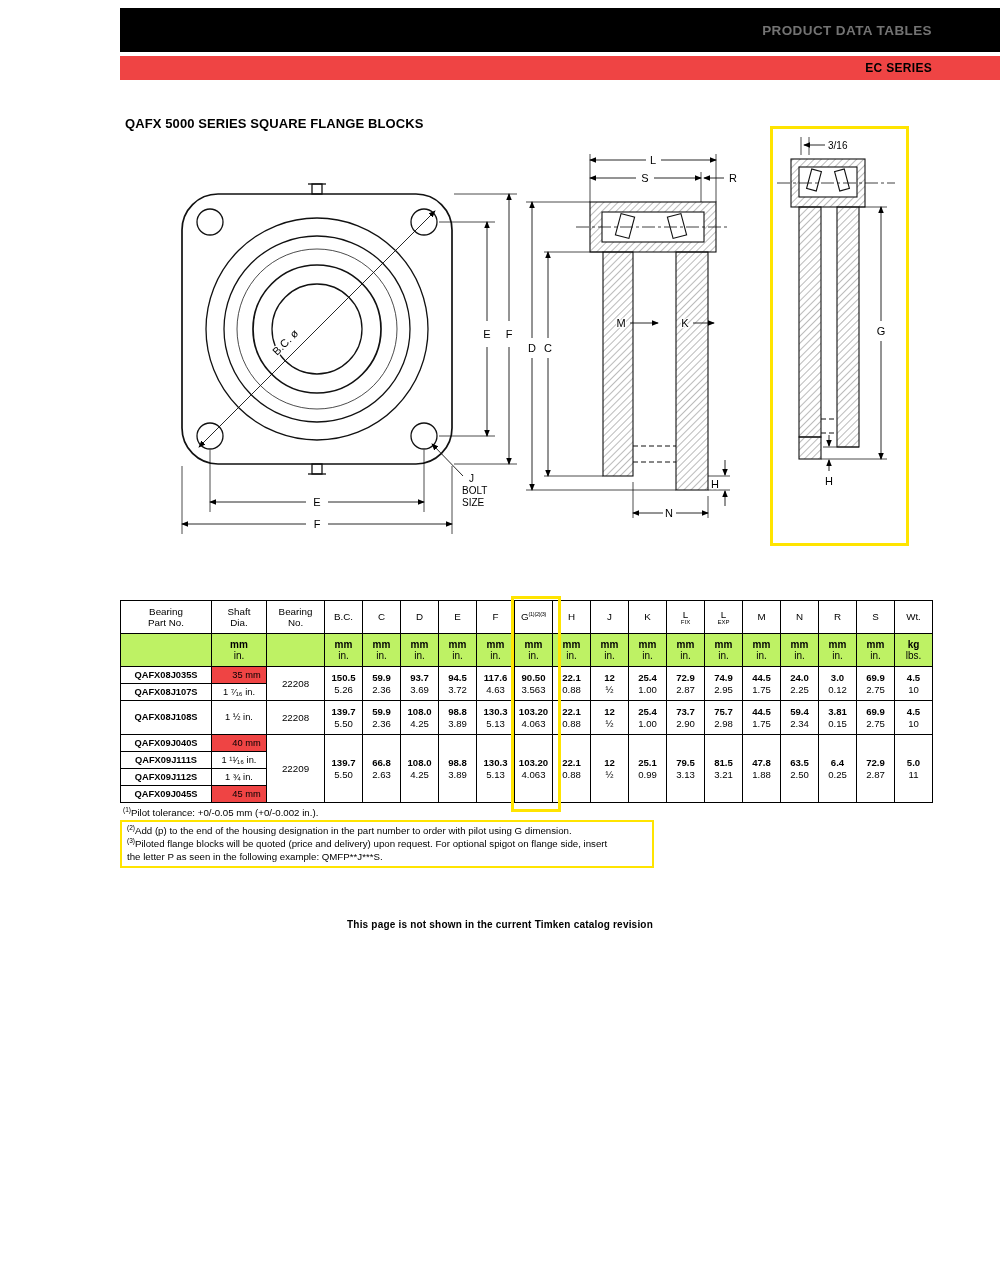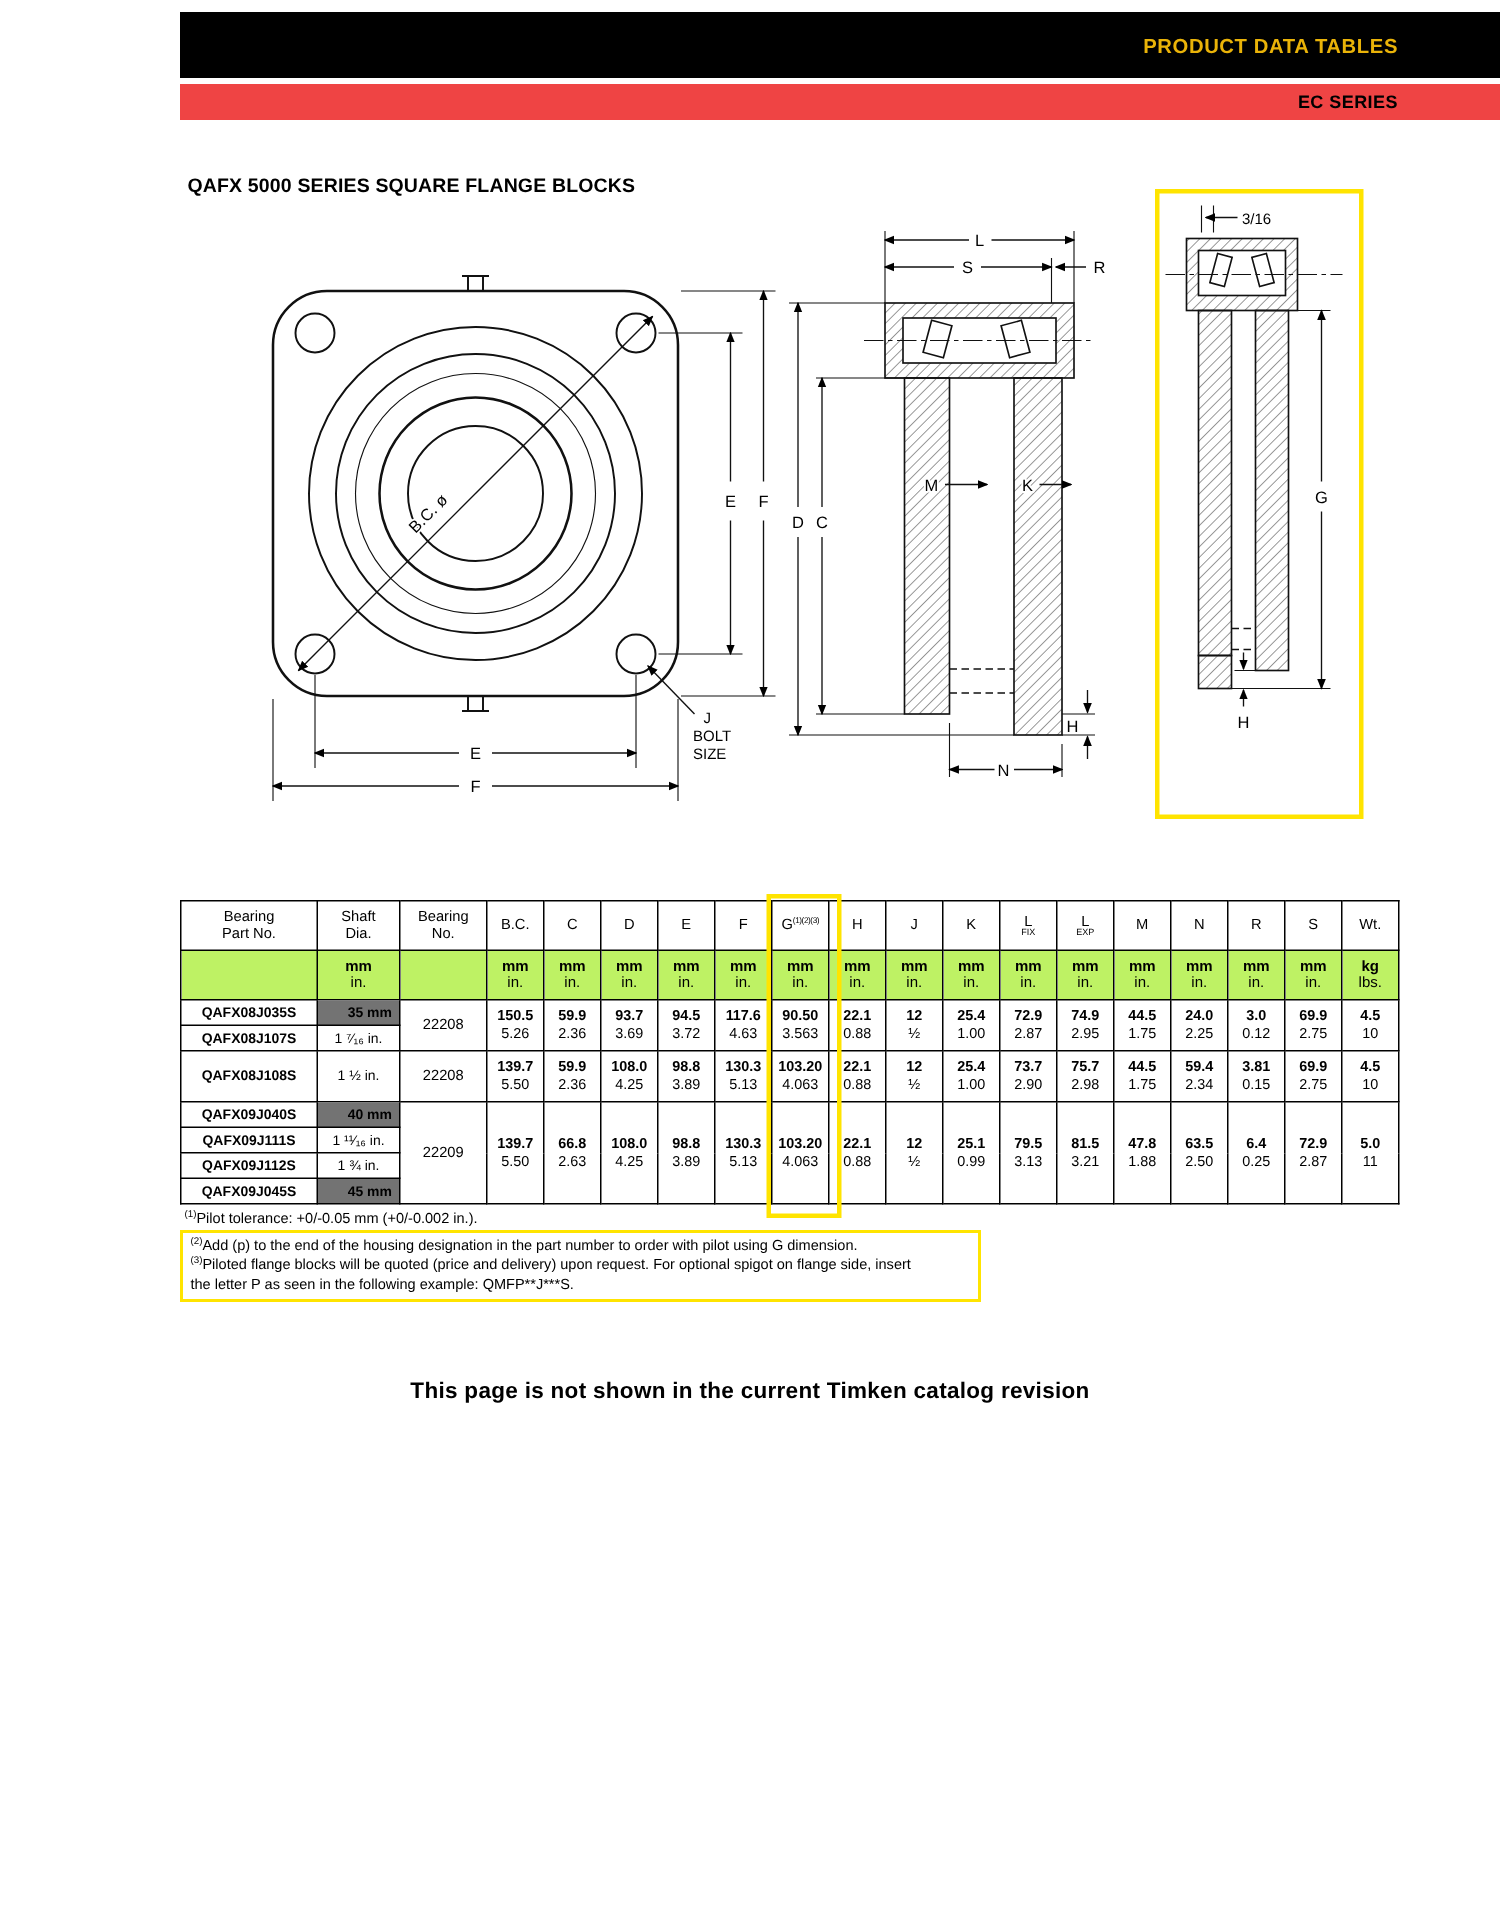--- a/index.html
+++ b/index.html
@@ -2,21 +2,21 @@
 <html><head>
 <meta charset="utf-8">
 <style>
   html,body{margin:0;padding:0;}
   body{width:1000px;height:1280px;position:relative;background:#fff;color:#000;
        font-family:"Liberation Sans","DejaVu Sans",sans-serif;overflow:hidden;}
 
   
   .band-black{position:absolute;left:120px;top:8px;width:880px;height:44px;background:#000;
               display:flex;align-items:center;justify-content:flex-end;padding-right:68px;box-sizing:border-box;}
-  .band-title{color:#eab308;font-weight:bold;font-size:13.5px;letter-spacing:.4px;}
+  .band-title{color:#737373;font-weight:bold;font-size:13.5px;letter-spacing:.4px;}
   .band-gray{position:absolute;left:120px;top:56px;width:880px;height:24px;background:#ef4444;
              display:flex;align-items:center;justify-content:flex-end;padding-right:68px;box-sizing:border-box;}
   .series-label{font-weight:bold;font-size:12px;letter-spacing:.3px;}
   .page-title{position:absolute;left:125px;top:116px;font-size:13px;font-weight:bold;letter-spacing:.1px;}
 
   
   .drawing{position:absolute;}
   .d-front{left:165px;top:180px;}
   .d-section{left:518px;top:146px;}
   .pilot-box{position:absolute;left:770px;top:126px;width:133px;height:414px;border:3px solid #ffe400;text-align:center;}
@@ -41,37 +41,37 @@
                                 font-size:10px;line-height:1.15;overflow:hidden;}
   .data-table thead th{font-weight:normal;height:32px;font-size:9.8px;background:#fff;}
   .pre{white-space:pre-line;}
   .gsup{font-size:5.5px;vertical-align:super;letter-spacing:-.3px;}
   .lsub{display:block;font-size:6px;line-height:5px;}
   tr.units td{background:#bef264;height:32px;}
   .u-top{display:block;font-weight:bold;}
   .u-bot{display:block;}
   td.part{font-weight:bold;font-size:9.3px;}
   td.shaft{font-size:9.3px;}
-  td.shaft.gray{background:#737373;font-weight:bold;padding-left:15px;}
+  td.shaft.gray{background:#ef4444;font-weight:normal;padding-left:15px;}
   td.bno{font-size:9.8px;}
   td.dimv{font-size:9.6px;}
   .v-mm{display:block;font-weight:bold;}
   .v-in{display:block;}
   tr.r1{height:17px;}
   tr.r2{height:34px;}
   .g-highlight{position:absolute;left:511px;top:596px;width:44px;height:210px;border:3px solid #ffe400;
                pointer-events:none;background:transparent;}
 
   
   .fn1{position:absolute;left:123px;top:806px;font-size:9.7px;}
   .fn-box{position:absolute;left:120px;top:820px;width:534px;border:2.5px solid #ffe400;
           padding:2px 5px 3px;font-size:9.7px;line-height:1.25;box-sizing:border-box;}
   .fn sup,.fn1 sup{font-size:6.5px;}
   .catalog-note{position:absolute;left:0;top:919px;width:1000px;text-align:center;font-weight:bold;
-                font-size:15px;letter-spacing:.2px;}
+                font-size:10px;letter-spacing:.2px;}
 </style>
 </head>
 <body>
 
 <div class="band-black">
   <span class="band-title">PRODUCT DATA TABLES</span>
 </div>
 <div class="band-gray">
   <span class="series-label">EC SERIES</span>
 </div>

